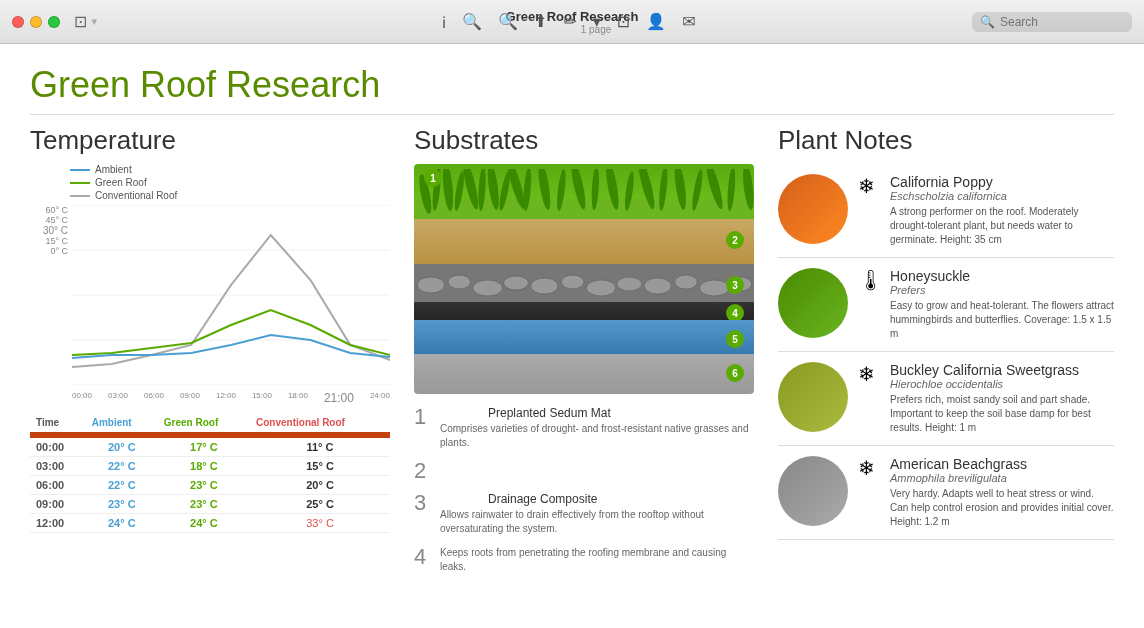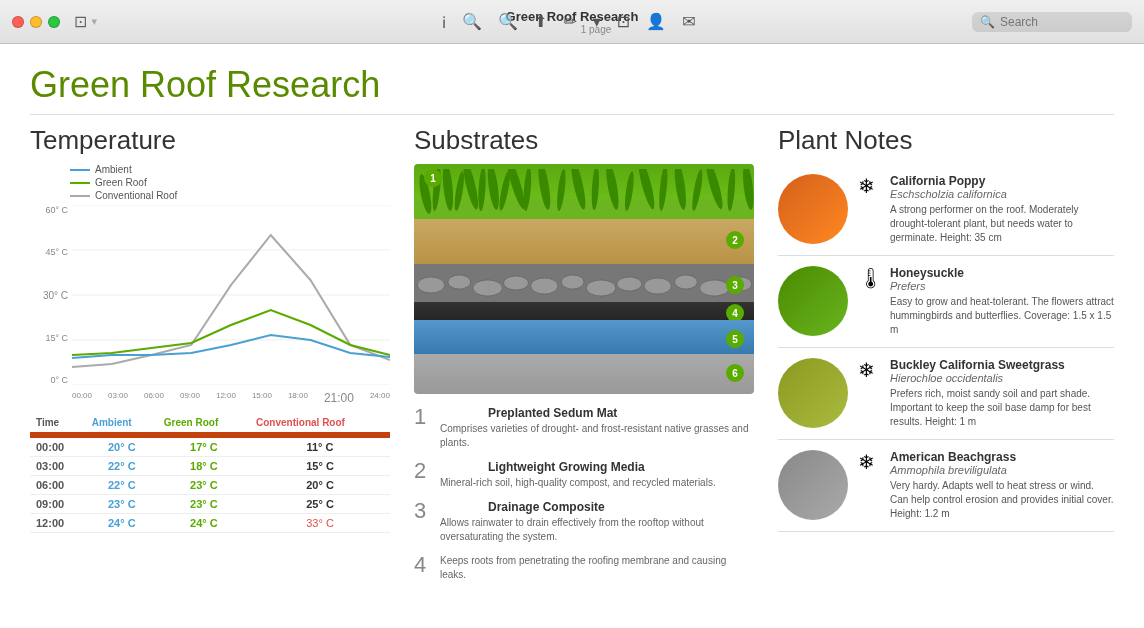--- a/index.html
+++ b/index.html
@@ -188,21 +188,21 @@
     }
     .substrate-num {
       font-size: 22px;
       font-weight: 300;
       color: #888;
       min-width: 16px;
       line-height: 1;
     }
     .substrate-info h4 {
       font-size: 12px;
-      font-weight: 700;
+      font-weight: 400;
       color: #333;
       margin-bottom: 2px;
       padding-left: 48px;
     }
     .substrate-info p {
       font-size: 10px;
       color: #666;
       line-height: 1.4;
     }
 
@@ -219,22 +219,22 @@
       padding: 10px 0;
       border-bottom: 1px solid #ddd;
     }
     .plant-img-placeholder {
       width: 70px;
       height: 70px;
       border-radius: 50%;
       flex-shrink: 0;
     }
     .plant-info h4 {
-      font-size: 12px;
-      font-weight: 700;
+      font-size: 14px;
+      font-weight: 400;
       color: #333;
       margin-bottom: 0;
     }
     .plant-info .scientific {
       font-size: 11px;
       font-style: italic;
       color: #666;
       margin-bottom: 3px;
     }
     .plant-info p {
@@ -314,21 +314,21 @@
           <span>Green Roof</span>
         </div>
         <div class="legend-item">
           <div class="legend-line" style="background:#aaaaaa;"></div>
           <span>Conventional Roof</span>
         </div>
       </div>
 
       <div class="chart-area">
 
-        <div style="position:absolute; left:0; top:0; bottom:20px; width:38px; display:flex; flex-direction:column; justify-content:space-between;">
+        <div style="position:absolute; left:0; top:0; bottom:20px; width:38px; display:flex; flex-direction:column; justify-content:flex-start;">
           <span style="font-size:9px; color:#888; text-align:right; display:block;">60° C</span>
           <span style="font-size:9px; color:#888; text-align:right; display:block;">45° C</span>
           <span style="font-size:10px; color:#888; text-align:right; display:block;">30° C</span>
           <span style="font-size:9px; color:#888; text-align:right; display:block;">15° C</span>
           <span style="font-size:9px; color:#888; text-align:right; display:block;">0° C</span>
         </div>
 
         <svg style="position:absolute; left:42px; right:0; top:0; bottom:20px; width:calc(100% - 42px); height:180px;" viewBox="0 0 300 180" preserveAspectRatio="none">
 
           <line x1="0" y1="0" x2="300" y2="0" stroke="#e0e0e0" stroke-width="0.5"></line>
@@ -481,24 +481,20 @@
       <div class="substrate-list" id="substrate-list">
       <div class="substrate-item">
       <span class="substrate-num">1</span>
       <div class="substrate-info">
         <h4>Preplanted Sedum Mat</h4>
         <p>Comprises varieties of drought- and frost-resistant native grasses and plants.</p>
       </div>
     </div>
           <div class="substrate-item">
       <span class="substrate-num">2</span>
-      <div class="substrate-info">
-        <h4>Lightweight Growing Media</h4>
-        <p>Mineral-rich soil, high-quality compost, and recycled materials.</p>
-      </div>
     </div>
           <div class="substrate-item">
       <span class="substrate-num">3</span>
       <div class="substrate-info">
         <h4>Drainage Composite</h4>
         <p>Allows rainwater to drain effectively from the rooftop without oversaturating the system.</p>
       </div>
     </div>
           <div class="substrate-item">
       <span class="substrate-num">4</span>

